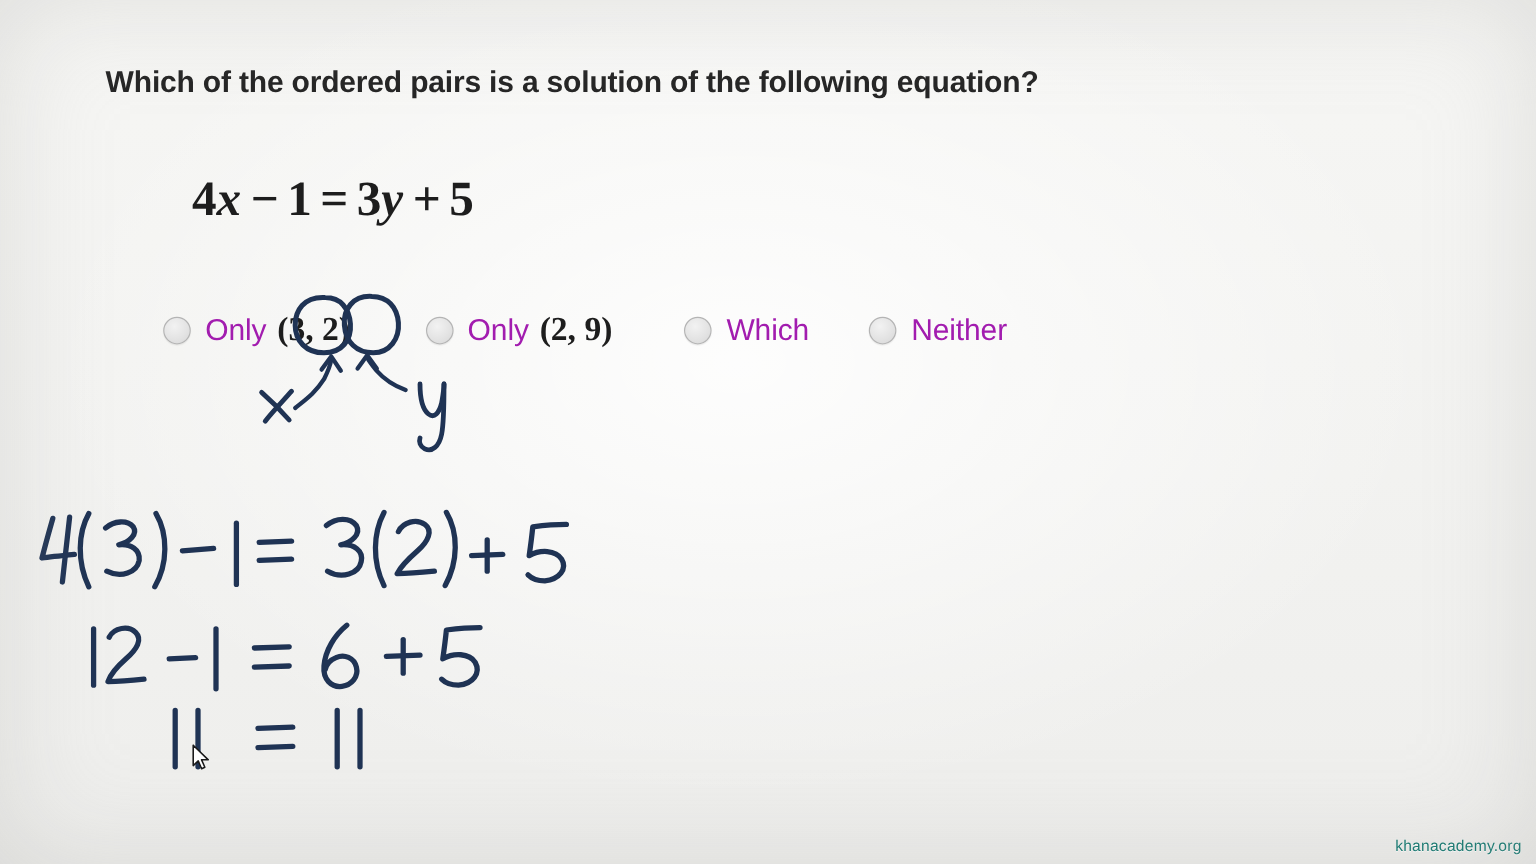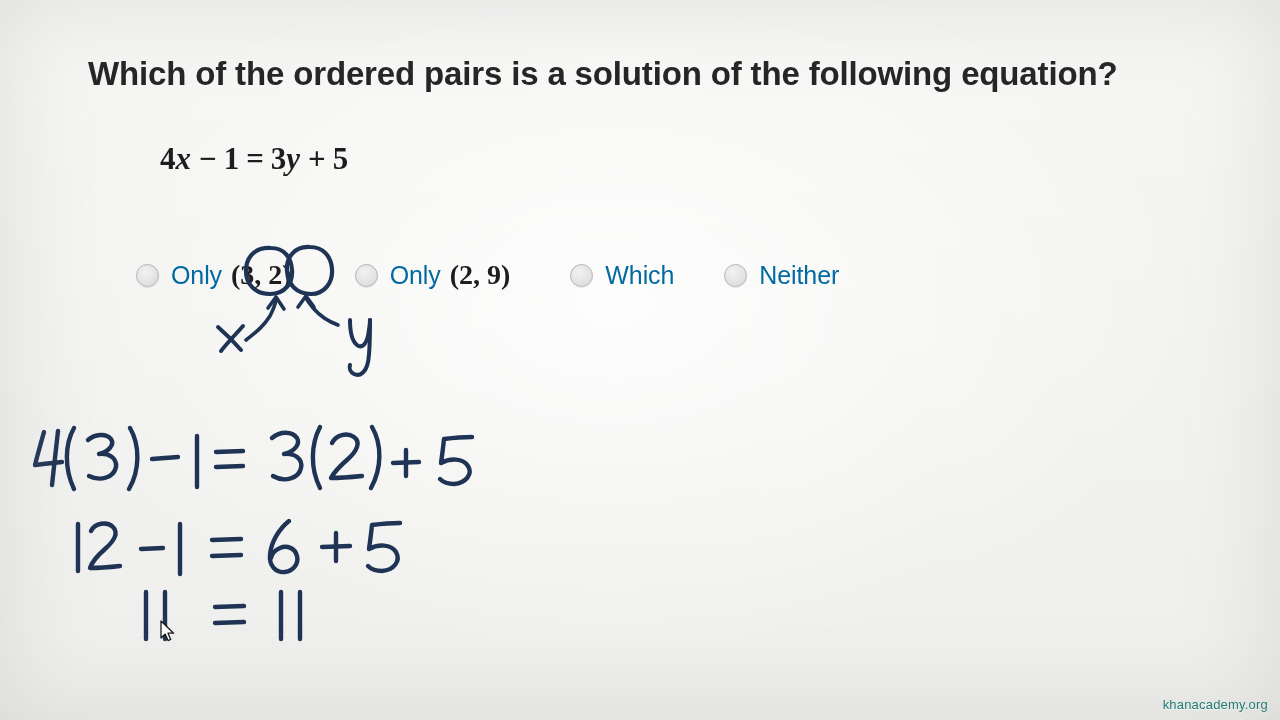--- a/index.html
+++ b/index.html
@@ -34,34 +34,34 @@
   .stage {
     position: absolute;
     inset: 0;
   }
 
   
   .question-title {
     position: absolute;
     left: 88px;
     top: 55px;
-    font-size: 33px;
+    font-size: 25px;
     font-weight: bold;
     color: #252525;
     letter-spacing: -0.15px;
     white-space: nowrap;
   }
 
   
   .equation {
     position: absolute;
     left: 160px;
     top: 141px;
     font-family: "Liberation Serif", "DejaVu Serif", serif;
-    font-size: 31px;
+    font-size: 41px;
     font-weight: bold;
     color: #1d1d1d;
     white-space: nowrap;
   }
   .equation .mi {
     font-style: italic;
     padding-right: 1px;
   }
   .equation .mop {
     padding: 0 7px;
@@ -88,21 +88,21 @@
     height: 21px;
     border-radius: 50%;
     background: radial-gradient(circle at 40% 33%, #f2f2f2 0%, #e3e3e3 58%, #d6d6d6 100%);
     border: 1.6px solid #b4b4b4;
     box-shadow: 0 1px 1px rgba(0,0,0,0.07);
     flex: 0 0 auto;
   }
   .choice-label {
     margin-left: 12px;
     font-size: 25px;
-    color: #0369a1;
+    color: #a21caf;
     letter-spacing: -0.1px;
   }
   .choice-math {
     margin-left: 9px;
     font-family: "Liberation Serif", "DejaVu Serif", serif;
     font-size: 28px;
     font-weight: bold;
     color: #1d1d1d;
   }
 

